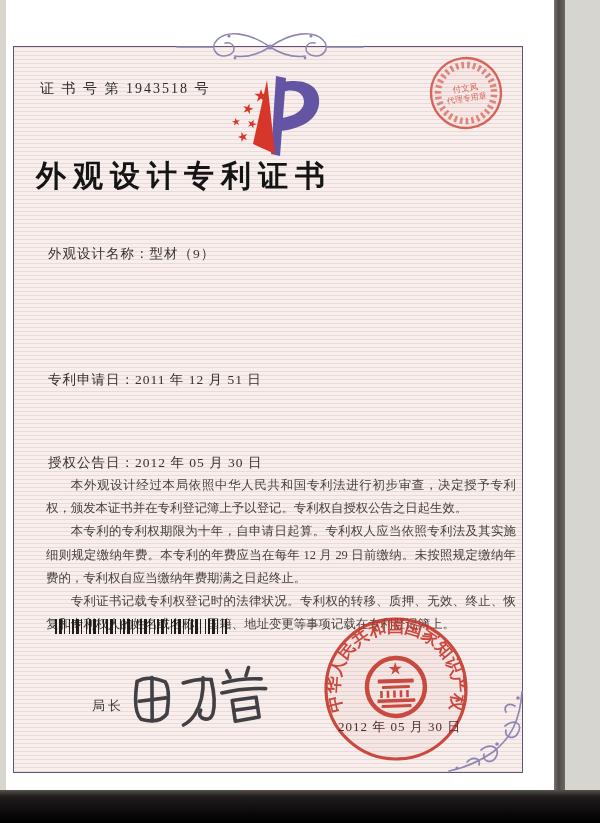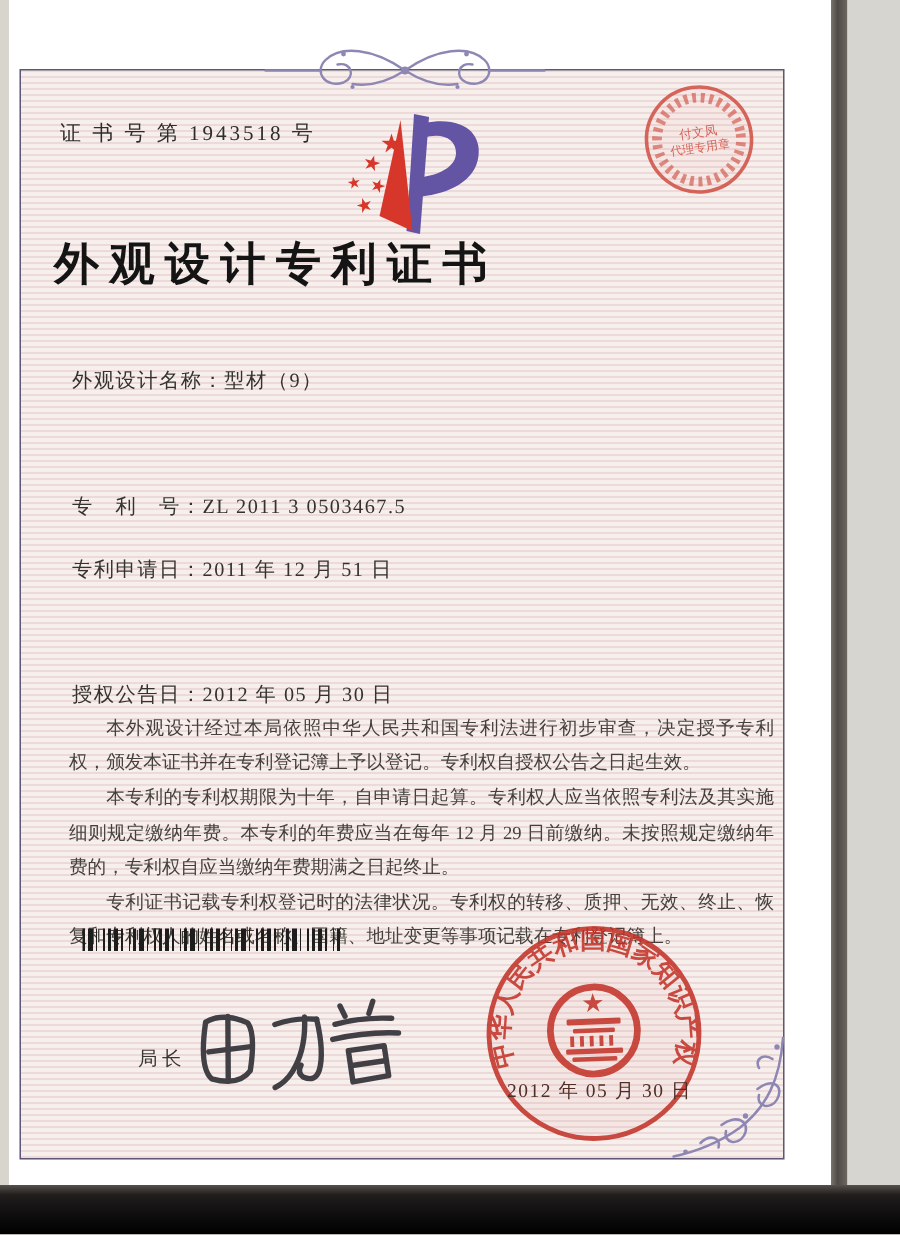--- a/index.html
+++ b/index.html
@@ -90,23 +90,20 @@
       <polygon points="0,-1 0.225,-0.31 0.951,-0.309 0.363,0.118 0.588,0.809 0,0.36 -0.588,0.809 -0.363,0.118 -0.951,-0.309 -0.225,-0.31" transform="translate(21,63) scale(5.2) rotate(-18)"></polygon>
       <polygon points="0,-1 0.225,-0.31 0.951,-0.309 0.363,0.118 0.588,0.809 0,0.36 -0.588,0.809 -0.363,0.118 -0.951,-0.309 -0.225,-0.31" transform="translate(36,68) scale(3.8) rotate(8)"></polygon>
     </g>
   </svg>
 
   <div class="title">外观设计专利证书</div>
 
   <div class="field" style="top:245px;">
     <span>外观设计名称：</span><span>型材（9）</span>
   </div>
-  <div class="field" style="top:329px;">
-    <span>专　利　号：</span><span>ZL 2011 3 0503467.5</span>
-  </div>
   <div class="field" style="top:371px;">
     <span>专利申请日：</span><span>2011 年 12 月 51 日</span>
   </div>
   <div class="field" style="top:454px;">
     <span>授权公告日：</span><span>2012 年 05 月 30 日</span>
   </div>
 
   <div class="body-text">
     <p>本外观设计经过本局依照中华人民共和国专利法进行初步审查，决定授予专利权，颁发本证书并在专利登记簿上予以登记。专利权自授权公告之日起生效。</p>
     <p>本专利的专利权期限为十年，自申请日起算。专利权人应当依照专利法及其实施细则规定缴纳年费。本专利的年费应当在每年 12 月 29 日前缴纳。未按照规定缴纳年费的，专利权自应当缴纳年费期满之日起终止。</p>

